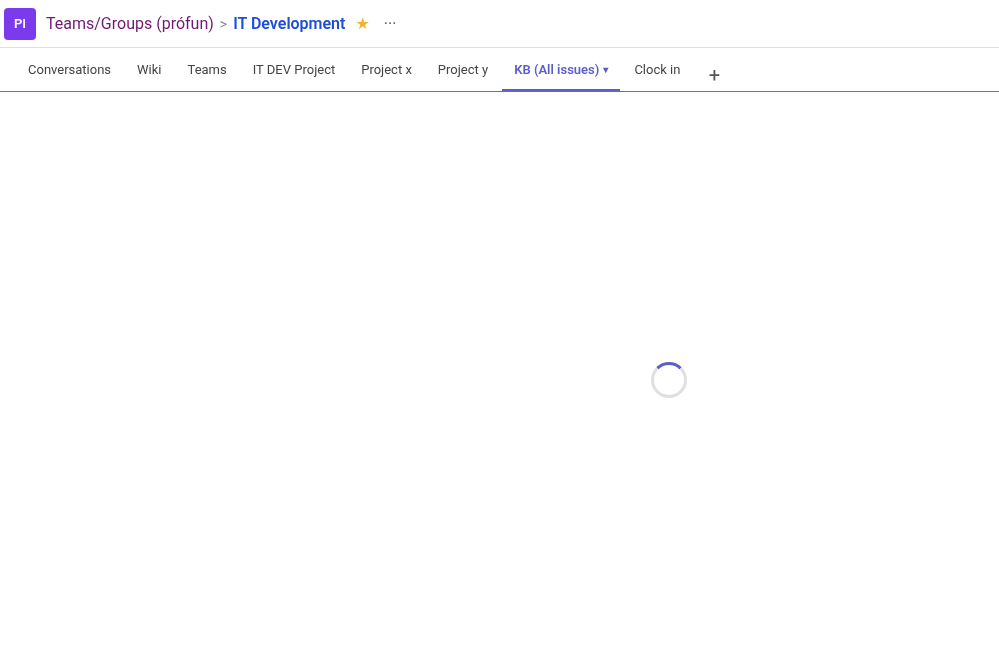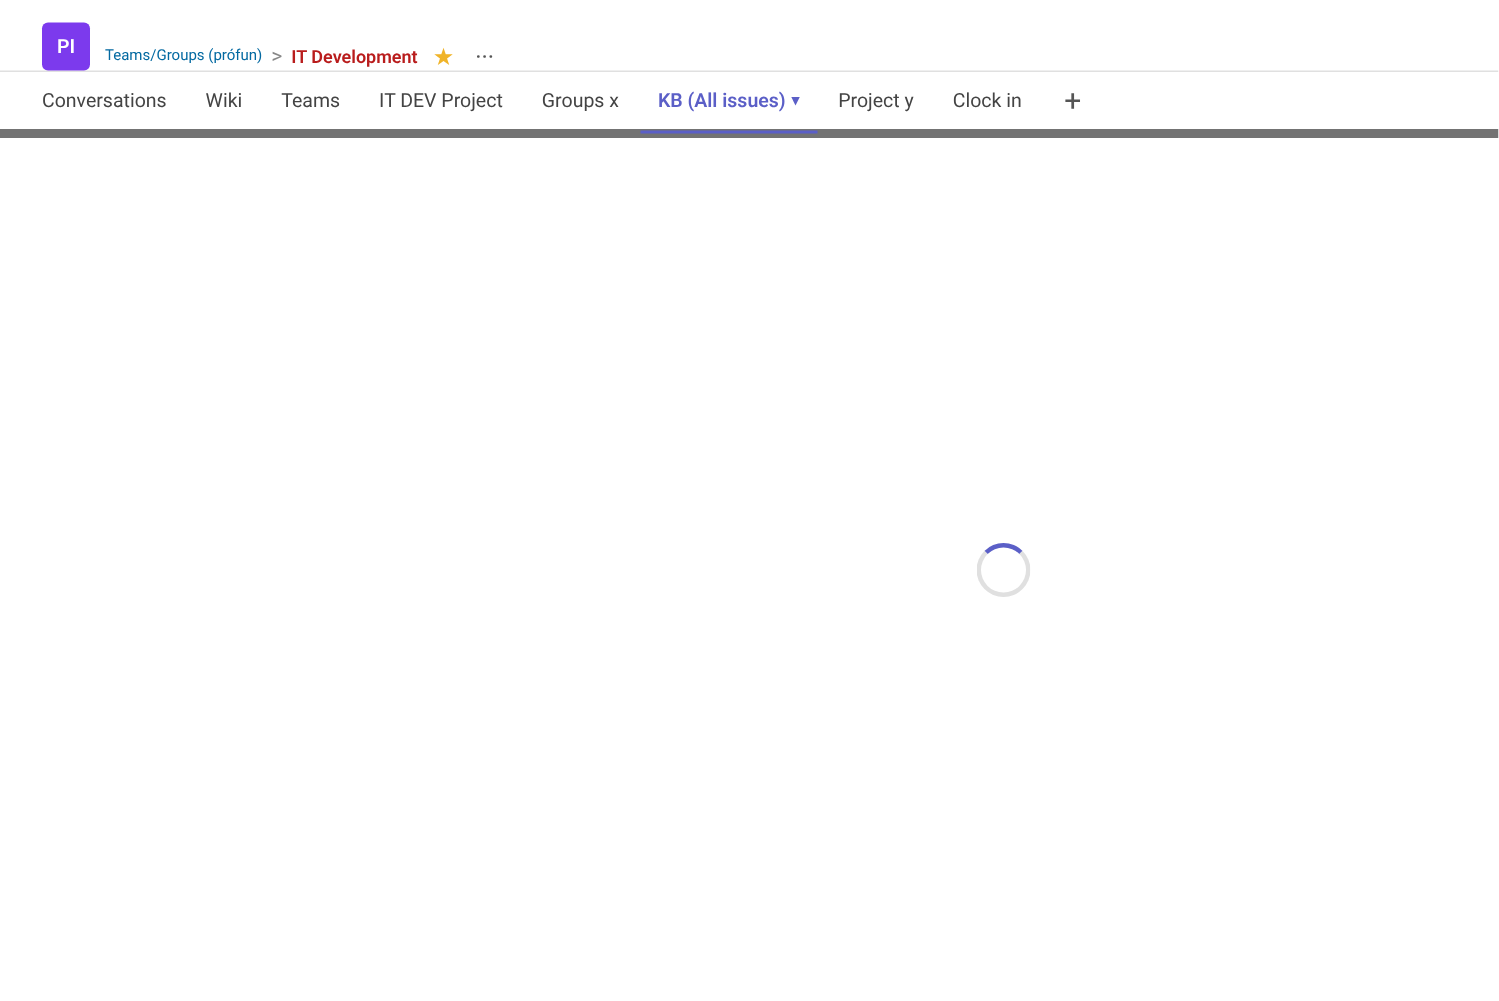--- a/index.html
+++ b/index.html
@@ -12,23 +12,23 @@
       font-family: -apple-system, BlinkMacSystemFont, 'Segoe UI', Roboto, sans-serif;
       background: #fff;
       width: 999px;
       height: 667px;
       overflow: hidden;
     }
 
     
     .header {
       display: flex;
-      align-items: flex-end;
+      align-items: center;
       height: 48px;
-      padding: 0 28px;
+      padding: 0 4px;
       border-bottom: 1px solid #e0e0e0;
       background: #fff;
     }
 
     .avatar {
       width: 32px;
       height: 32px;
       border-radius: 4px;
       background: #7c3aed;
       color: #fff;
@@ -43,55 +43,55 @@
 
     .breadcrumb {
       display: flex;
       align-items: center;
       gap: 6px;
       font-size: 15px;
       color: #242424;
     }
 
     .breadcrumb-teams {
-      color: #0369a1;
-      font-size: 10px;
+      color: #701a75;
+      font-size: 16px;
     }
 
     .breadcrumb-separator {
       color: #888;
       font-size: 14px;
     }
 
     .breadcrumb-title {
-      font-size: 12px;
+      font-size: 16px;
       font-weight: 600;
-      color: #b91c1c;
+      color: #1d4ed8;
     }
 
     .star-icon {
       color: #f0b429;
       font-size: 16px;
       margin-left: 4px;
     }
 
     .more-icon {
       color: #555;
       font-size: 16px;
       margin-left: 8px;
       cursor: pointer;
     }
 
     
     .tab-bar {
       display: flex;
-      align-items: center;
+      align-items: flex-end;
       height: 44px;
       padding: 0 16px;
-      border-bottom: 6px solid #737373;
+      border-bottom: 1px solid #737373;
       background: #fff;
       gap: 2px;
     }
 
     .tab {
       display: flex;
       align-items: center;
       padding: 0 12px;
       height: 44px;
       font-size: 13px;
@@ -186,30 +186,30 @@
   <div class="tab">
     <span>Wiki</span>
   </div>
   <div class="tab">
     <span>Teams</span>
   </div>
   <div class="tab">
     <span>IT DEV Project</span>
   </div>
   <div class="tab">
-    <span>Groups x</span>
+    <span>Project x</span>
+  </div>
+  <div class="tab">
+    <span>Project y</span>
   </div>
   <div class="tab active">
     <span>KB (All issues)</span>
     <span class="tab-dropdown">▾</span>
   </div>
   <div class="tab">
-    <span>Project y</span>
-  </div>
-  <div class="tab">
     <span>Clock in</span>
   </div>
   <div class="tab-add">+</div>
 </div>
 
 <div class="main-content">
   <div class="spinner-container">
     <div class="spinner"></div>
   </div>
 </div>

